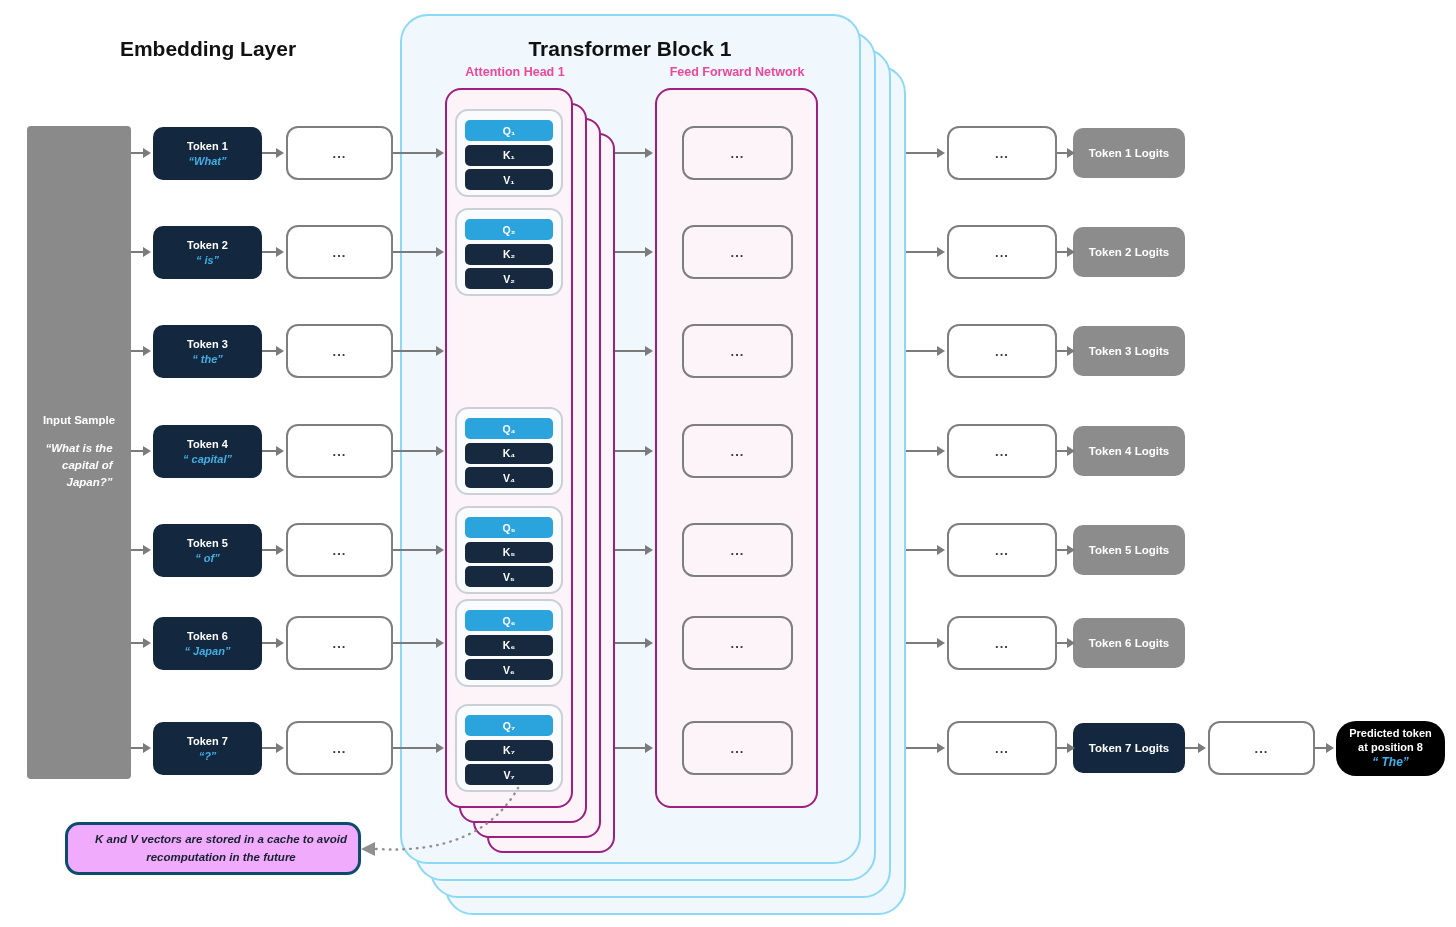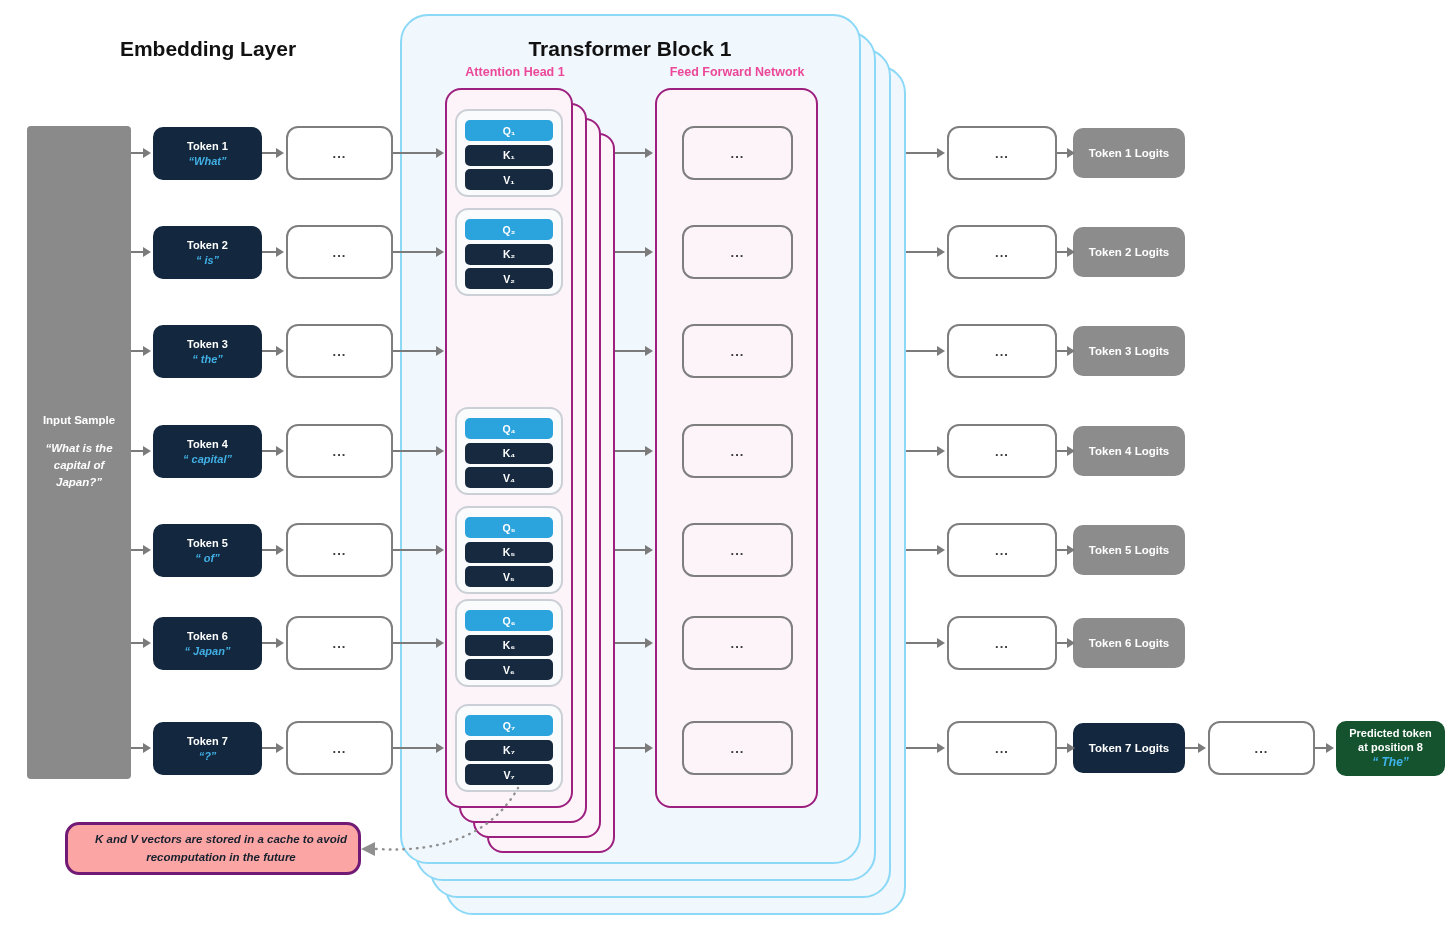--- a/index.html
+++ b/index.html
@@ -31,21 +31,21 @@
   }
 
   
   .input-sample {
     position:absolute; left:27px; top:126px; width:104px; height:653px;
     background:#8a8a8a; border-radius:4px; color:#ffffff;
     display:flex; flex-direction:column; align-items:center; justify-content:center;
     text-align:center;
   }
   .input-sample .lbl { font-size:11.5px; font-weight:bold; margin-bottom:14px; }
-  .input-sample .qte { font-size:11.5px; font-style:italic; font-weight:bold; white-space:pre-line; line-height:1.45; }
+  .input-sample .qte { font-size:11.5px; font-style:italic; font-weight:bold; white-space:pre-line; line-height:1.45;text-align:right; }
 
   
   .token-box {
     position:absolute; left:153px; width:109px; height:53px;
     background:#13283f; border-radius:10px; color:#ffffff;
     display:flex; flex-direction:column; align-items:center; justify-content:center;
     box-sizing:border-box;
   }
   .token-box .tlabel { font-size:11px; font-weight:bold; }
   .token-box .tword  { font-size:11px; font-weight:bold; font-style:italic; color:#41afe4; margin-top:3px; }
@@ -79,30 +79,30 @@
   .logits-box {
     position:absolute; left:1073px; width:112px; height:50px;
     background:#8c8c8c; border-radius:10px; color:#ffffff;
     display:flex; align-items:center; justify-content:center;
     font-size:11.5px; font-weight:bold; text-align:center;
   }
   .logits-box.navy { background:#13283f; }
 
   .predicted-box {
     position:absolute; left:1336px; top:721px; width:109px; height:55px;
-    background:#14532d; border-radius:10px; color:#ffffff;
+    background:#000000; border-radius:20px; color:#ffffff;
     display:flex; flex-direction:column; align-items:center; justify-content:center;
     font-size:11px; font-weight:bold; line-height:1.25; text-align:center;
   }
   .predicted-box .pword { color:#3fb3ec; font-style:italic; font-size:12px; margin-top:1px; }
 
   
   .callout {
     position:absolute; left:65px; top:822px; width:296px; height:53px;
-    background:#fca5a5; border:3px solid #701a75; border-radius:14px;
+    background:#f0abfc; border:3px solid #0c4a6e; border-radius:14px;
     display:flex; flex-direction:column; align-items:center; justify-content:center;
     font-size:11.5px; font-weight:bold; font-style:italic; color:#16212e;
     line-height:1.5; box-sizing:border-box; text-align:center;padding-left:16px;
   }
 
   
   .arrow { position:absolute; height:2px; background:#7b7b7b; }
   .arrow::after {
     content:""; position:absolute; right:-7px; top:-4px;
     border-left:8px solid #7b7b7b;

